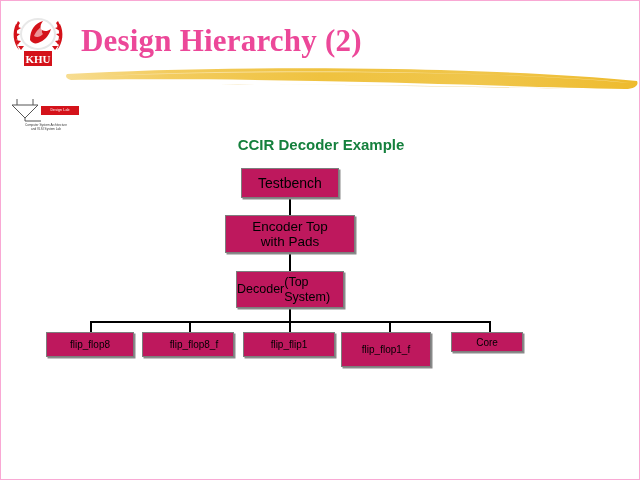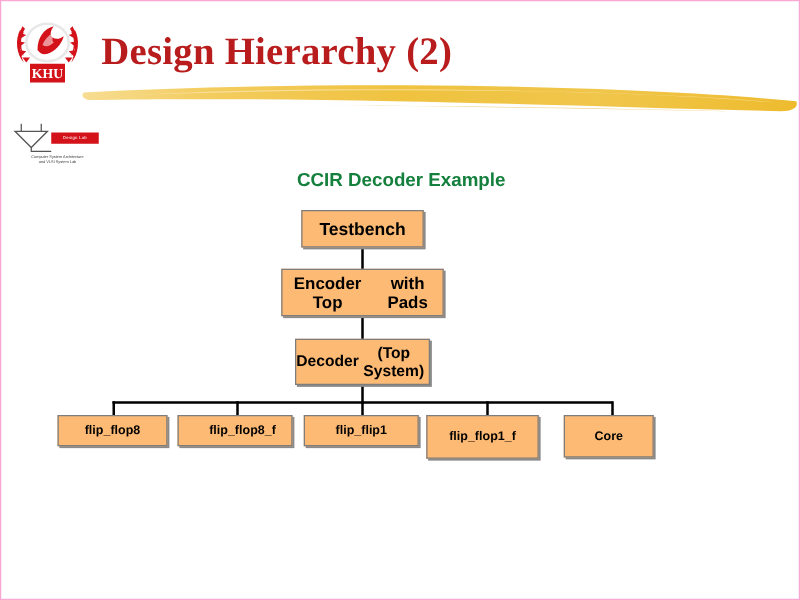--- a/index.html
+++ b/index.html
@@ -28,21 +28,21 @@
     width: 56px;
     height: 54px;
   }
   #slide-title {
     position: absolute;
     left: 80px;
     top: 22px;
     font-family: "Liberation Serif", serif;
     font-weight: bold;
     font-size: 31px;
-    color: #b91c1c;
+    color: #ec4899;
     letter-spacing: 0.2px;
     white-space: nowrap;
   }
   #title-banner {
     position: absolute;
     left: 64px;
     top: 64px;
     width: 574px;
     height: 26px;
   }
@@ -88,28 +88,28 @@
     top: 135px;
     width: 640px;
     text-align: center;
     font-size: 15px;
     font-weight: bold;
     color: #15803d;
   }
   .node {
     position: absolute;
     box-sizing: border-box;
-    background: #fdba74;
+    background: #be185d;
     border: 1px solid #7d7d7d;
     box-shadow: 1.5px 1.5px 0 0 #8a8a8a;
     display: flex;
     align-items: center;
     justify-content: center;
-    text-align: center;
-    font-weight: bold;
+    text-align: left;
+    font-weight: normal;
     color: #000000;
     line-height: 15px;
   }
   .node.level-a { font-size: 14px; }
   .node.level-b { font-size: 13.5px; }
   .node.level-c { font-size: 12.5px; }
   .node.leaf    { font-size: 10px; }
 
   .connector {
     position: absolute;
@@ -194,21 +194,21 @@
   <div class="connector v" style="left:89px; top:320px; height:12px;"></div>
   <div class="connector v" style="left:188px; top:320px; height:12px;"></div>
   <div class="connector v" style="left:288px; top:320px; height:12px;"></div>
   <div class="connector v" style="left:388px; top:320px; height:12px;"></div>
   <div class="connector v" style="left:488px; top:320px; height:12px;"></div>
 
   <div class="node level-a" style="left:240px; top:167px; width:98px; height:30px;">
     <span>Testbench</span>
   </div>
 
-  <div class="node level-b" style="left:224px; top:214px; width:130px; height:38px; flex-direction:row;">
+  <div class="node level-b" style="left:224px; top:214px; width:130px; height:38px; flex-direction:column;">
     <span>Encoder Top</span>
     <span>with Pads</span>
   </div>
 
   <div class="node level-c" style="left:235px; top:270px; width:108px; height:37px; flex-direction:row;">
     <span>Decoder</span>
     <span>(Top System)</span>
   </div>
 
   <div class="node leaf" style="left:45px; top:331px; width:88px; height:25px;">
@@ -220,17 +220,17 @@
   </div>
 
   <div class="node leaf" style="left:242px; top:331px; width:92px; height:25px;">
     <span>flip_flip1</span>
   </div>
 
   <div class="node leaf" style="left:340px; top:331px; width:90px; height:35px;">
     <span>flip_flop1_f</span>
   </div>
 
-  <div class="node leaf" style="left:450px; top:331px; width:72px; height:34px;">
+  <div class="node leaf" style="left:450px; top:331px; width:72px; height:20px;">
     <span>Core</span>
   </div>
 
 </div>
 
 </body></html>

